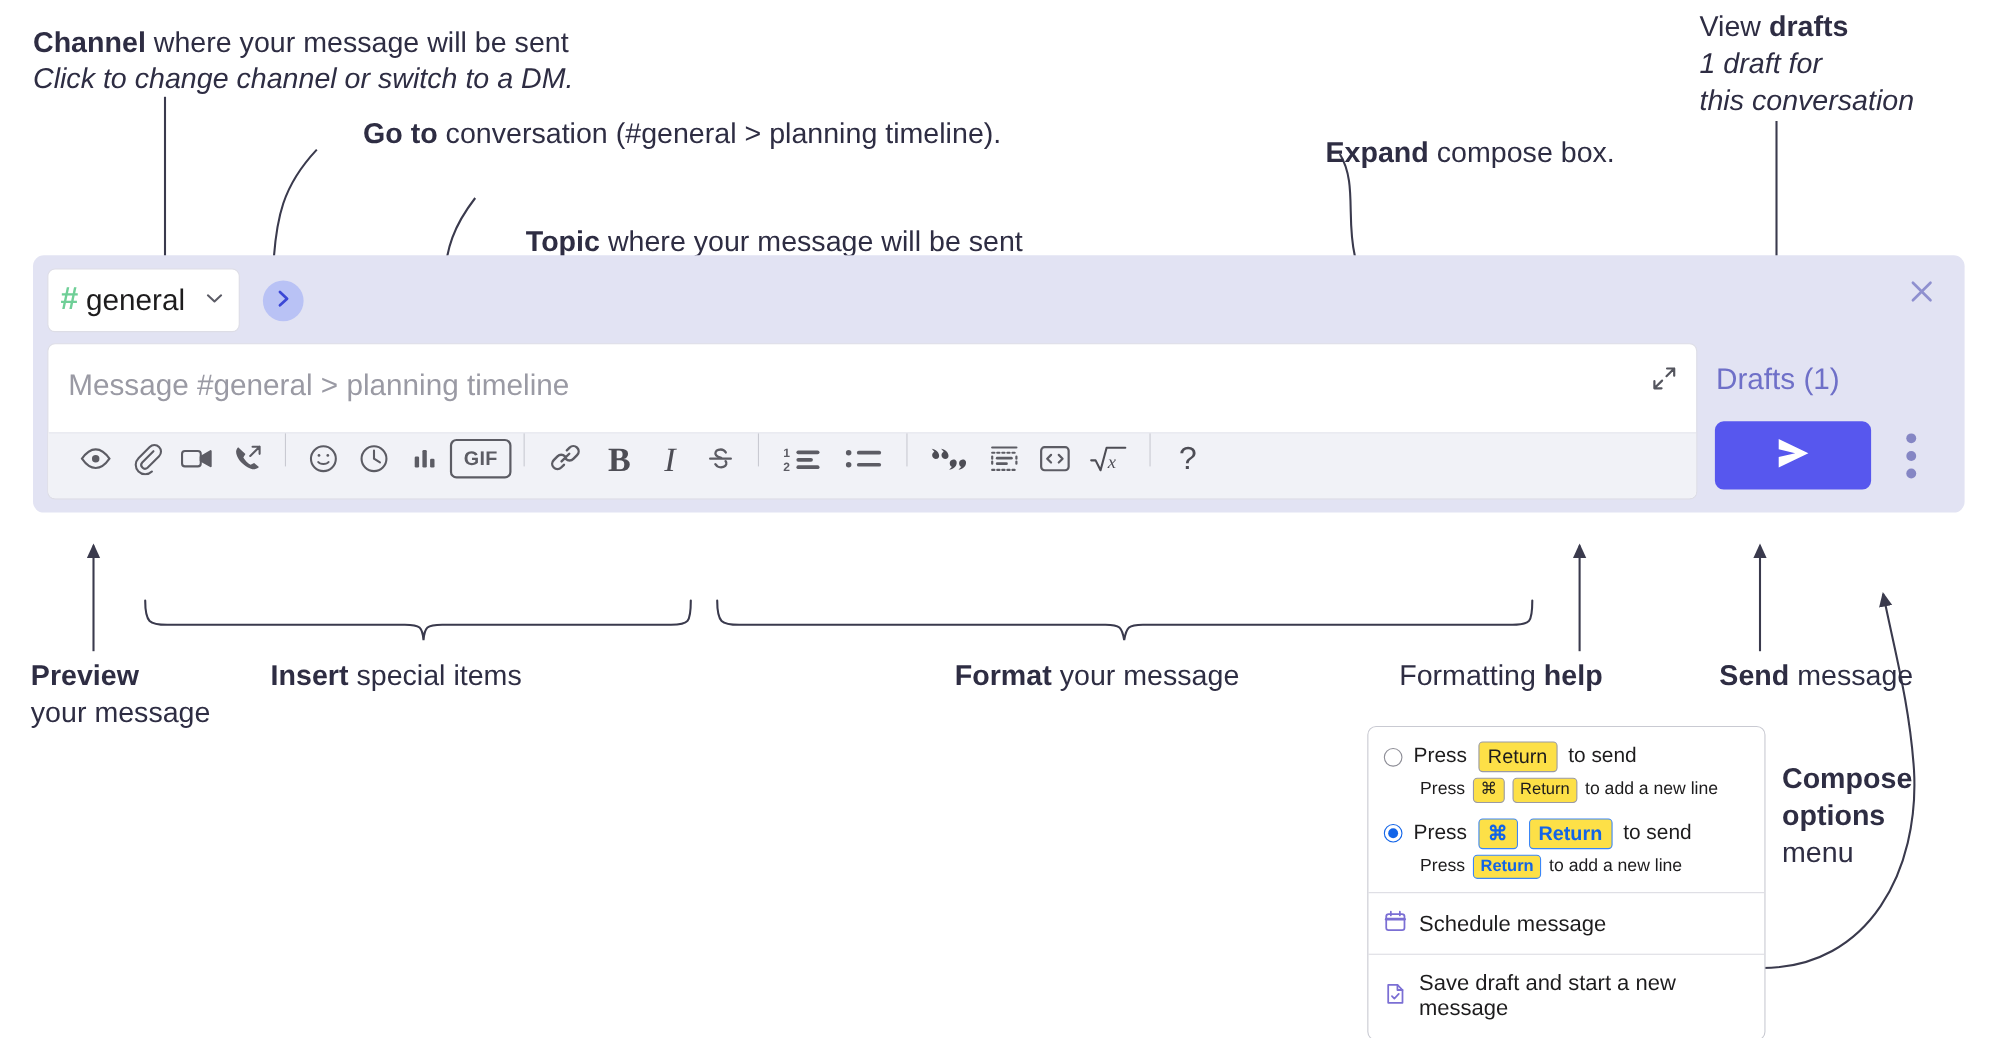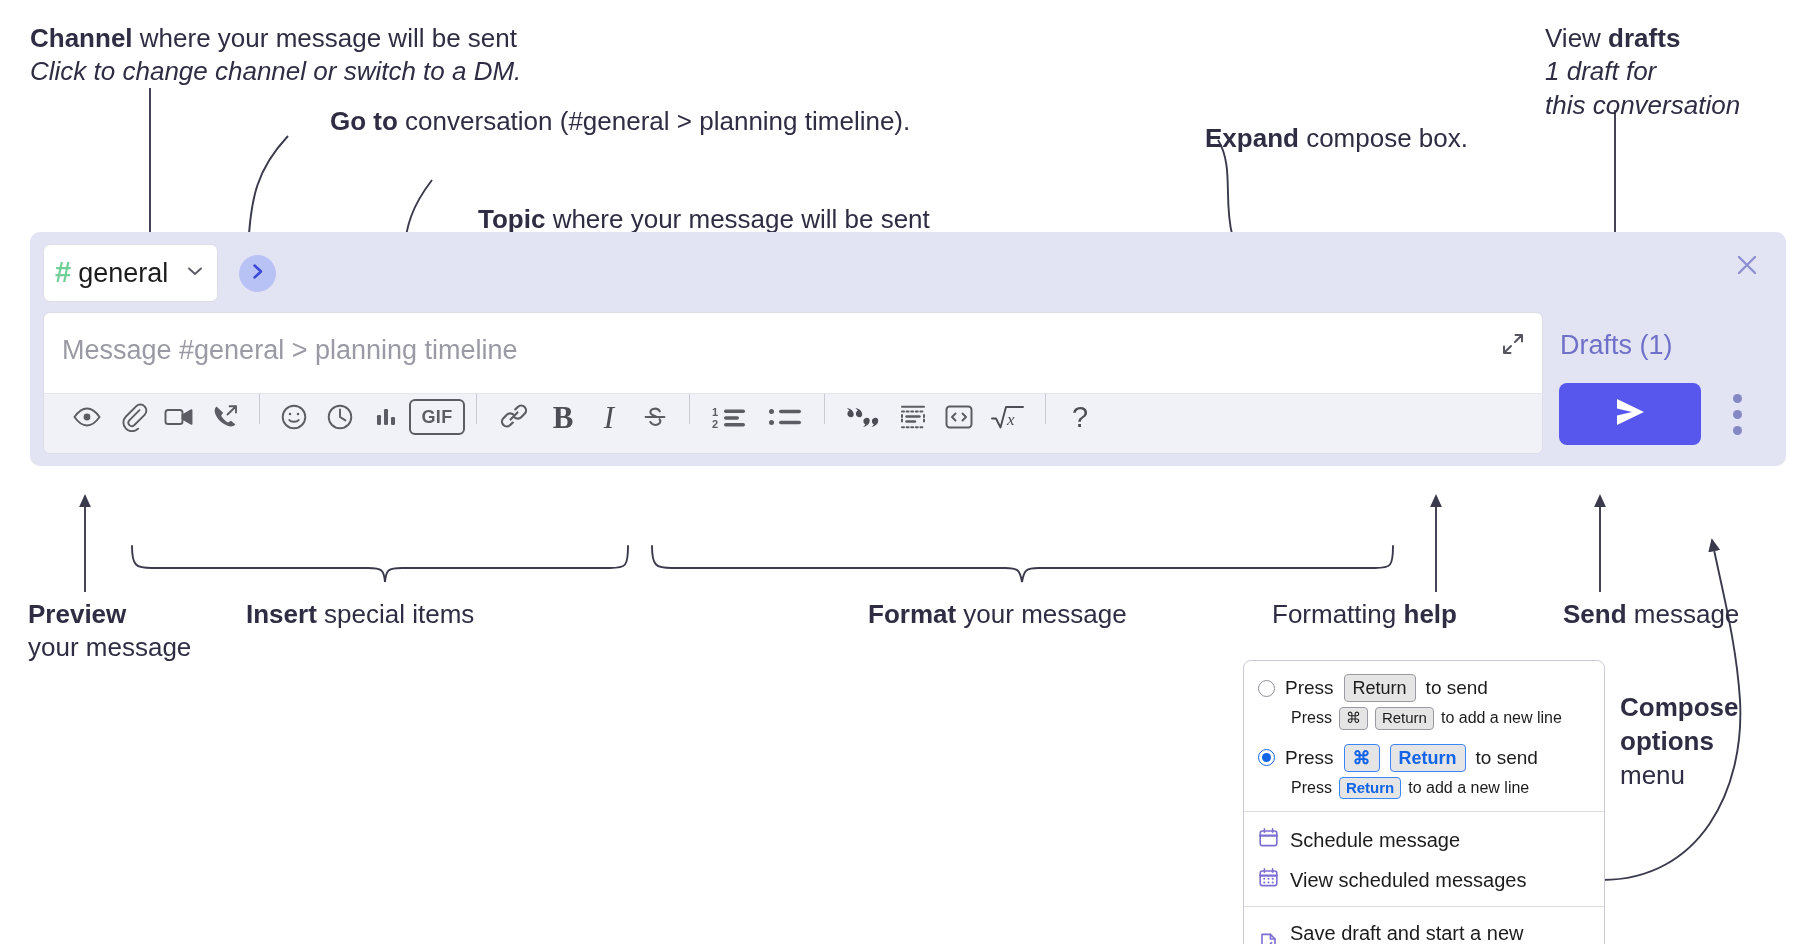--- a/index.html
+++ b/index.html
@@ -140,21 +140,21 @@
   }
   .radio.sel{border-color:#1264e8;}
   .radio.sel::after{
     content:"";position:absolute;left:3px;top:3px;
     width:9px;height:9px;border-radius:50%;background:#1264e8;
   }
   .kbd{
     display:inline-flex;align-items:center;justify-content:center;
     border:1px solid #9a9aa4;border-radius:4px;
     padding:1px 8px;font-size:18px;line-height:1.35;
-    background:#e5e5e5;color:#1d1c1d;white-space:nowrap;
+    background:#fde047;color:#1d1c1d;white-space:nowrap;
   }
   .kbd.sm{font-size:15px;padding:0px 6px;}
   .kbd.blue{border-color:#3b86f7;color:#1264e8;font-weight:700;}
   .kbd.blue.sm{font-weight:700;}
   .opt-div{height:1px;background:#dcdce3;}
   .opt-item{
     display:flex;align-items:center;gap:11px;
     padding:7px 14px;font-size:20px;cursor:pointer;
   }
   .opt-item svg{flex:none;}
@@ -216,21 +216,21 @@
 </div>
 
 <div class="anno" style="left:478px;top:155px;margin-top:48px;">
   <b>Topic</b><span> where your message will be sent</span>
 </div>
 
 <div class="anno" style="left:1205px;top:122px;">
   <b>Expand</b><span> compose box.</span>
 </div>
 
-<div class="anno" style="left:1545px;top:22px;">
+<div class="anno" style="left:1545px;top:8px;">
   <div><span>View </span><b>drafts</b></div>
   <div class="it">1 draft for</div>
   <div class="it">this conversation</div>
 </div>
 
 <div class="anno" style="left:28px;top:598px;">
   <div><b>Preview</b></div>
   <div>your message</div>
 </div>
 
@@ -507,38 +507,20 @@
       <span>
         <svg width="21" height="21" viewBox="0 0 21 21" fill="none" stroke="#7b6fd4" stroke-width="1.6" stroke-linecap="round">
           <rect x="2.2" y="4" width="16.6" height="14.6" rx="2.2"></rect>
           <path d="M2.2 8.6 L18.8 8.6" stroke-width="2.4"></path>
           <path d="M6.4 1.8 L6.4 5.2 M14.6 1.8 L14.6 5.2"></path>
         </svg>
       </span>
       <span>Schedule message</span>
     </div>
 
-    <div class="opt-item">
-      <span>
-        <svg width="21" height="21" viewBox="0 0 21 21" fill="none" stroke="#7b6fd4" stroke-width="1.6" stroke-linecap="round">
-          <rect x="2.2" y="4" width="16.6" height="14.6" rx="2.2"></rect>
-          <path d="M2.2 8.6 L18.8 8.6" stroke-width="2.2"></path>
-          <path d="M6.4 1.8 L6.4 5.2 M14.6 1.8 L14.6 5.2"></path>
-          <g fill="#7b6fd4" stroke="none">
-            <circle cx="6.3" cy="11.8" r="1.05"></circle>
-              <circle cx="10.5" cy="11.8" r="1.05"></circle>
-              <circle cx="14.7" cy="11.8" r="1.05"></circle>
-            <circle cx="6.3" cy="15.5" r="1.05"></circle>
-              <circle cx="10.5" cy="15.5" r="1.05"></circle>
-              <circle cx="14.7" cy="15.5" r="1.05"></circle>
-          </g>
-        </svg>
-      </span>
-      <span>View scheduled messages</span>
-    </div>
   </div>
 
   <div class="opt-div"></div>
 
   <div style="padding:8px 0 9px 0;">
     <div class="opt-item">
       <span>
         <svg width="21" height="21" viewBox="0 0 21 21" fill="none" stroke="#7b6fd4" stroke-width="1.6" stroke-linecap="round" stroke-linejoin="round">
           <path d="M4 2.4 L12.4 2.4 L17 7 L17 18.6 L4 18.6 Z"></path>
           <path d="M12.4 2.4 L12.4 7 L17 7"></path>

